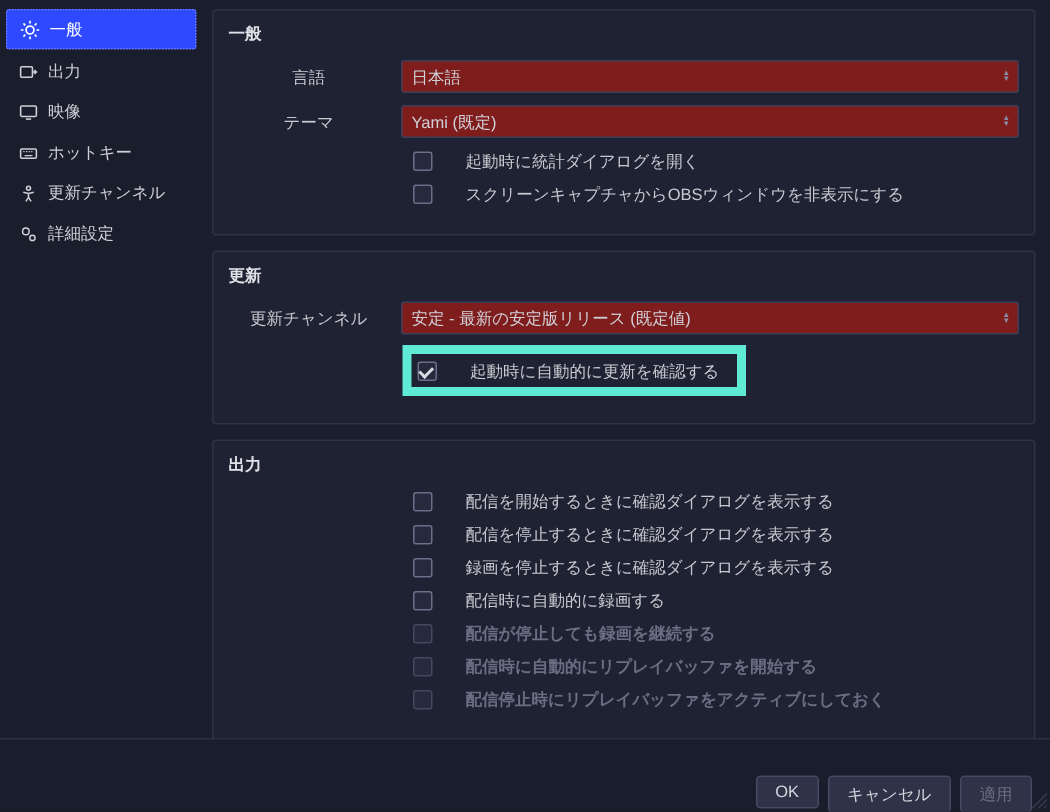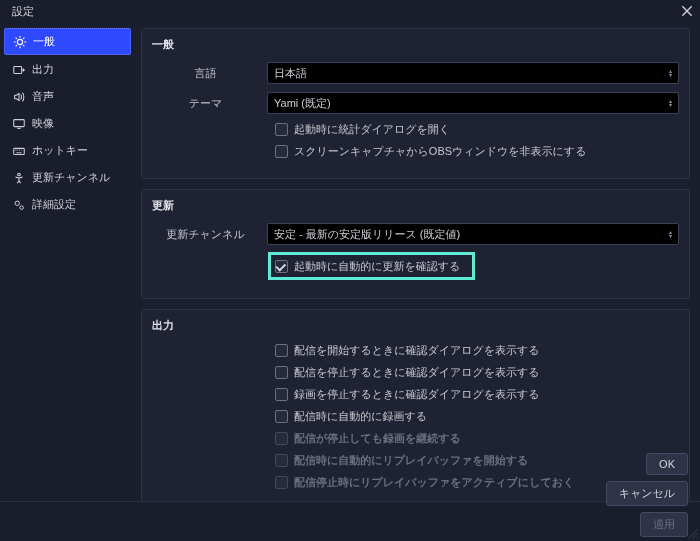--- a/index.html
+++ b/index.html
@@ -58,115 +58,90 @@
     display: flex; align-items: center;
     margin-bottom: 8px;
   }
   .row .label {
     width: 115px; text-align: center; padding-right: 8px;
     color: #c8c9d0; font-size: 11px;
   }
   .row .control { flex: 1; }
   .select {
     display: flex; align-items: center; justify-content: space-between;
-    background: #000000; border: 1px solid #3b405a; border-radius: 2px;
+    background: #7f1d1d; border: 1px solid #3b405a; border-radius: 2px;
     padding: 3px 6px; height: 22px; color: #d0d1d8; font-size: 11px;
     cursor: pointer;
   }
   .select .arrows {
     display: flex; flex-direction: column; line-height: 4px; font-size: 6px; color: #8a8ea6;
   }
   .checkrow {
-    display: flex; align-items: center; gap: 6px;
+    display: flex; align-items: center; gap: 22px;
     margin-left: 123px; margin-bottom: 7px;
     font-size: 11px; color: #c8c9d0;
   }
   .checkrow.disabled { color: #6b6e82; font-weight: bold; }
   .checkbox {
     width: 13px; height: 13px; border: 1px solid #6b6f8a;
     background: #262a3d; border-radius: 2px;
     display:flex; align-items:center; justify-content:center;
     cursor: pointer; flex-shrink: 0;
   }
   .checkbox.checked::after {
     content: ''; width: 7px; height: 4px;
     border-left: 2px solid #d8d9e2; border-bottom: 2px solid #d8d9e2;
     transform: rotate(-45deg) translate(0px, -1px);
   }
   .checkrow.disabled .checkbox { border-color: #44485e; }
   .highlight-red {
-    border: 3px solid #5eead4;
+    border: 6px solid #5eead4;
     padding: 4px 12px 3px 4px; margin: -1px 0 6px 116px; display: inline-flex;
   }
   .highlight-red .checkrow { margin: 0; }
   
   .footer {
-    display: flex; justify-content: flex-end; align-items: flex-end;
-    gap: 6px; padding: 4px 12px; background: #1a1d2b; border-top: 1px solid #2b2f41;
+    display: flex; justify-content: flex-end; align-items: flex-start;
+    gap: 6px; padding: 24px 12px; background: #1a1d2b; border-top: 1px solid #2b2f41;
     height: 40px;
-    flex-direction: column;
   }
   .btn {
     background: #2f3347; border: 1px solid #444964; color: #d4d5de;
     padding: 4px 12px; border-radius: 3px; font-size: 11px; cursor: pointer;
   }
   .btn.disabled { color: #6b6e82; cursor: default; }
   .resize-grip {
     position: absolute; right: 2px; bottom: 2px; width: 10px; height: 10px;
     opacity: .5;
   }
 </style>
 </head>
 <body>
 
 <div class="window">
-  <div class="titlebar">
-    <span class="icon">
-      <svg viewBox="0 0 16 16">
-          <circle cx="8" cy="8" r="6" fill="none" stroke="#8b8fa6" stroke-width="1.5"></circle>
-          <circle cx="8" cy="8" r="2.5" fill="none" stroke="#8b8fa6" stroke-width="1.2"></circle>
-        </svg>
-    </span>
-    <span class="title">設定</span>
-    <span class="spacer"></span>
-    <span class="close">
-      <svg viewBox="0 0 12 12">
-          <path d="M2 2 L10 10 M10 2 L2 10" stroke="#c8c9d0" stroke-width="1.3"></path>
-        </svg>
-    </span>
-  </div>
 
   <div class="main">
     <div class="sidebar">
       <div class="side-item selected">
         <span class="icon">
             <svg viewBox="0 0 16 16">
               <circle cx="8" cy="8" r="3" fill="none" stroke="currentColor" stroke-width="1.3"></circle>
               <path d="M8 1v2M8 13v2M1 8h2M13 8h2M3 3l1.4 1.4M11.6 11.6L13 13M13 3l-1.4 1.4M4.4 11.6L3 13" stroke="currentColor" stroke-width="1.3"></path>
             </svg>
           </span>
         <span>一般</span>
       </div>
       <div class="side-item">
         <span class="icon">
             <svg viewBox="0 0 16 16">
               <rect x="2" y="4" width="9" height="8" rx="1" fill="none" stroke="currentColor" stroke-width="1.2"></rect>
               <path d="M11 8h3M12.5 6.5L14 8l-1.5 1.5" stroke="currentColor" stroke-width="1.2" fill="none"></path>
             </svg>
           </span>
         <span>出力</span>
-      </div>
-      <div class="side-item">
-        <span class="icon">
-            <svg viewBox="0 0 16 16">
-              <path d="M3 6h2l3-2v8l-3-2H3z" fill="none" stroke="currentColor" stroke-width="1.2"></path>
-              <path d="M10 5c1 1 1 5 0 6M12 3c2 2 2 8 0 10" stroke="currentColor" stroke-width="1.2" fill="none"></path>
-            </svg>
-          </span>
-        <span>音声</span>
       </div>
       <div class="side-item">
         <span class="icon">
             <svg viewBox="0 0 16 16">
               <rect x="2" y="3" width="12" height="8" rx="1" fill="none" stroke="currentColor" stroke-width="1.2"></rect>
               <path d="M6 13h4" stroke="currentColor" stroke-width="1.2"></path>
             </svg>
           </span>
         <span>映像</span>
       </div>

